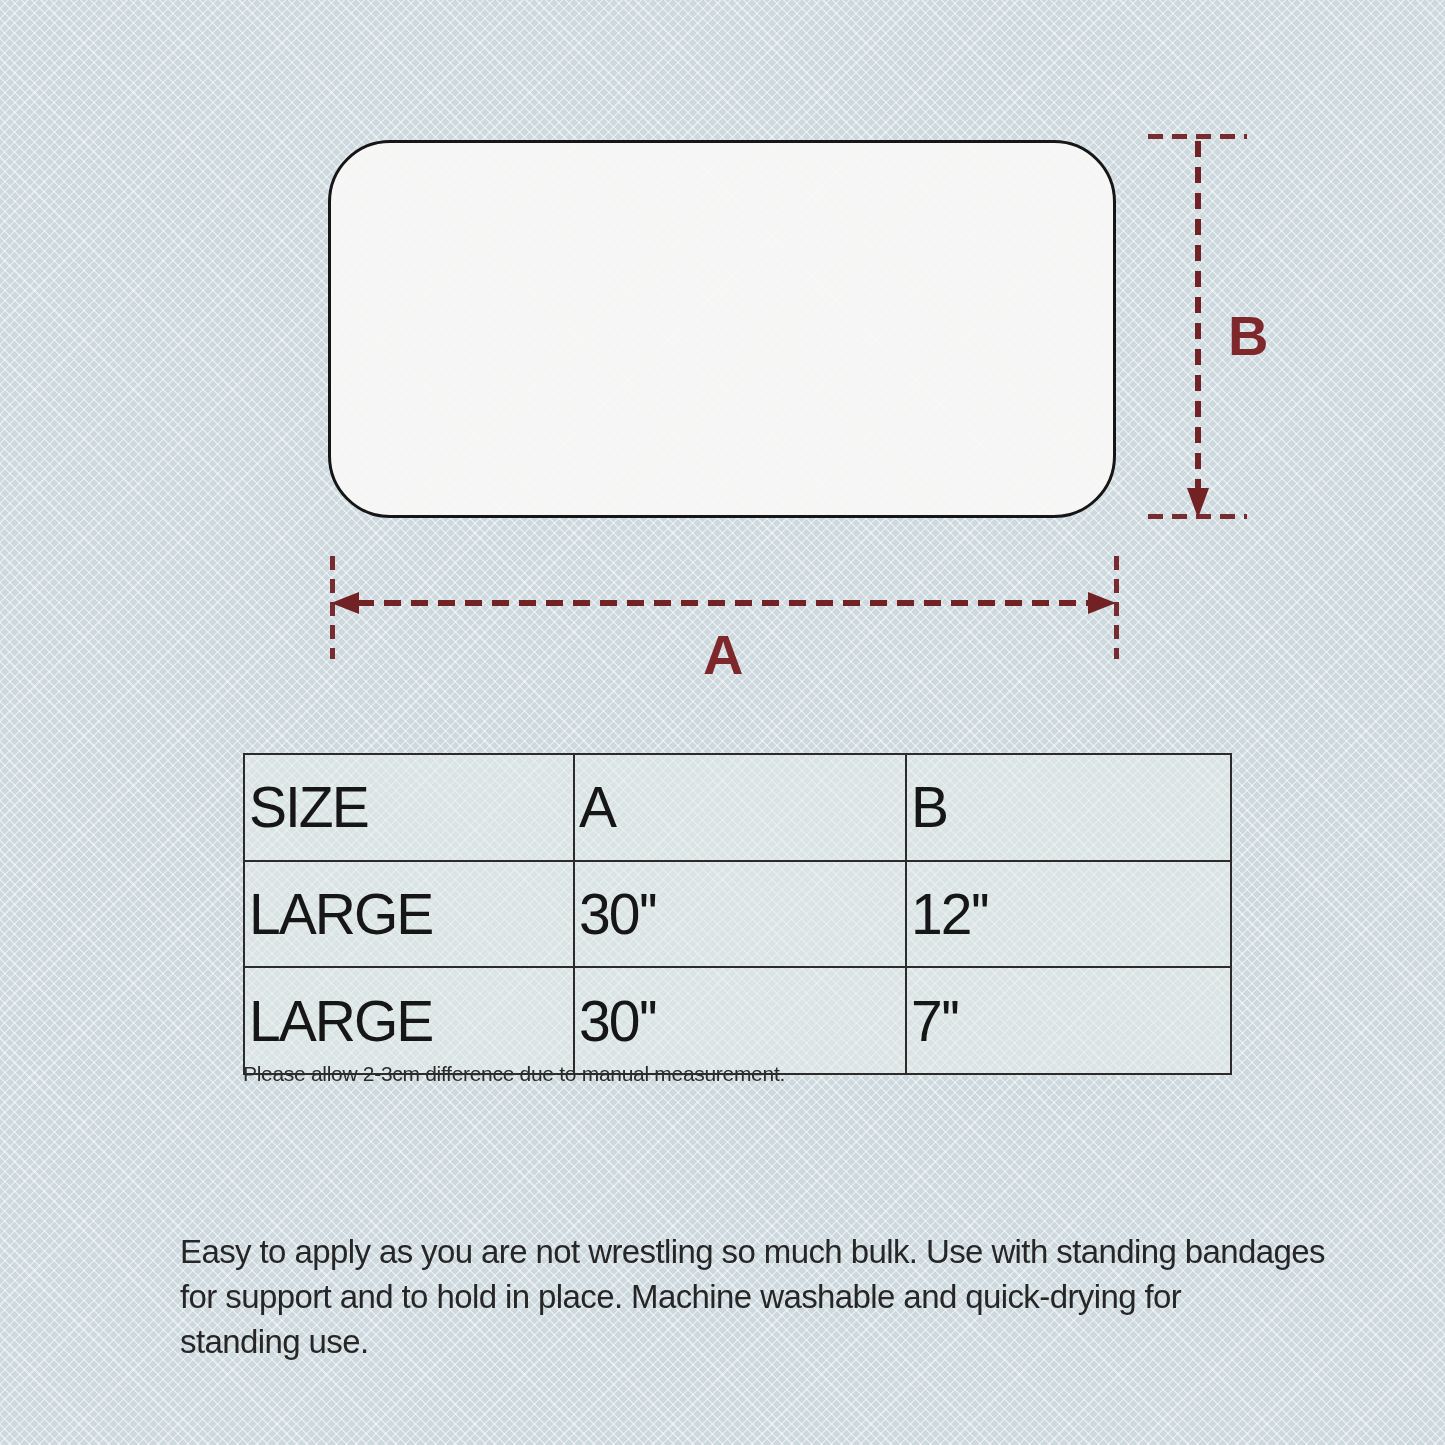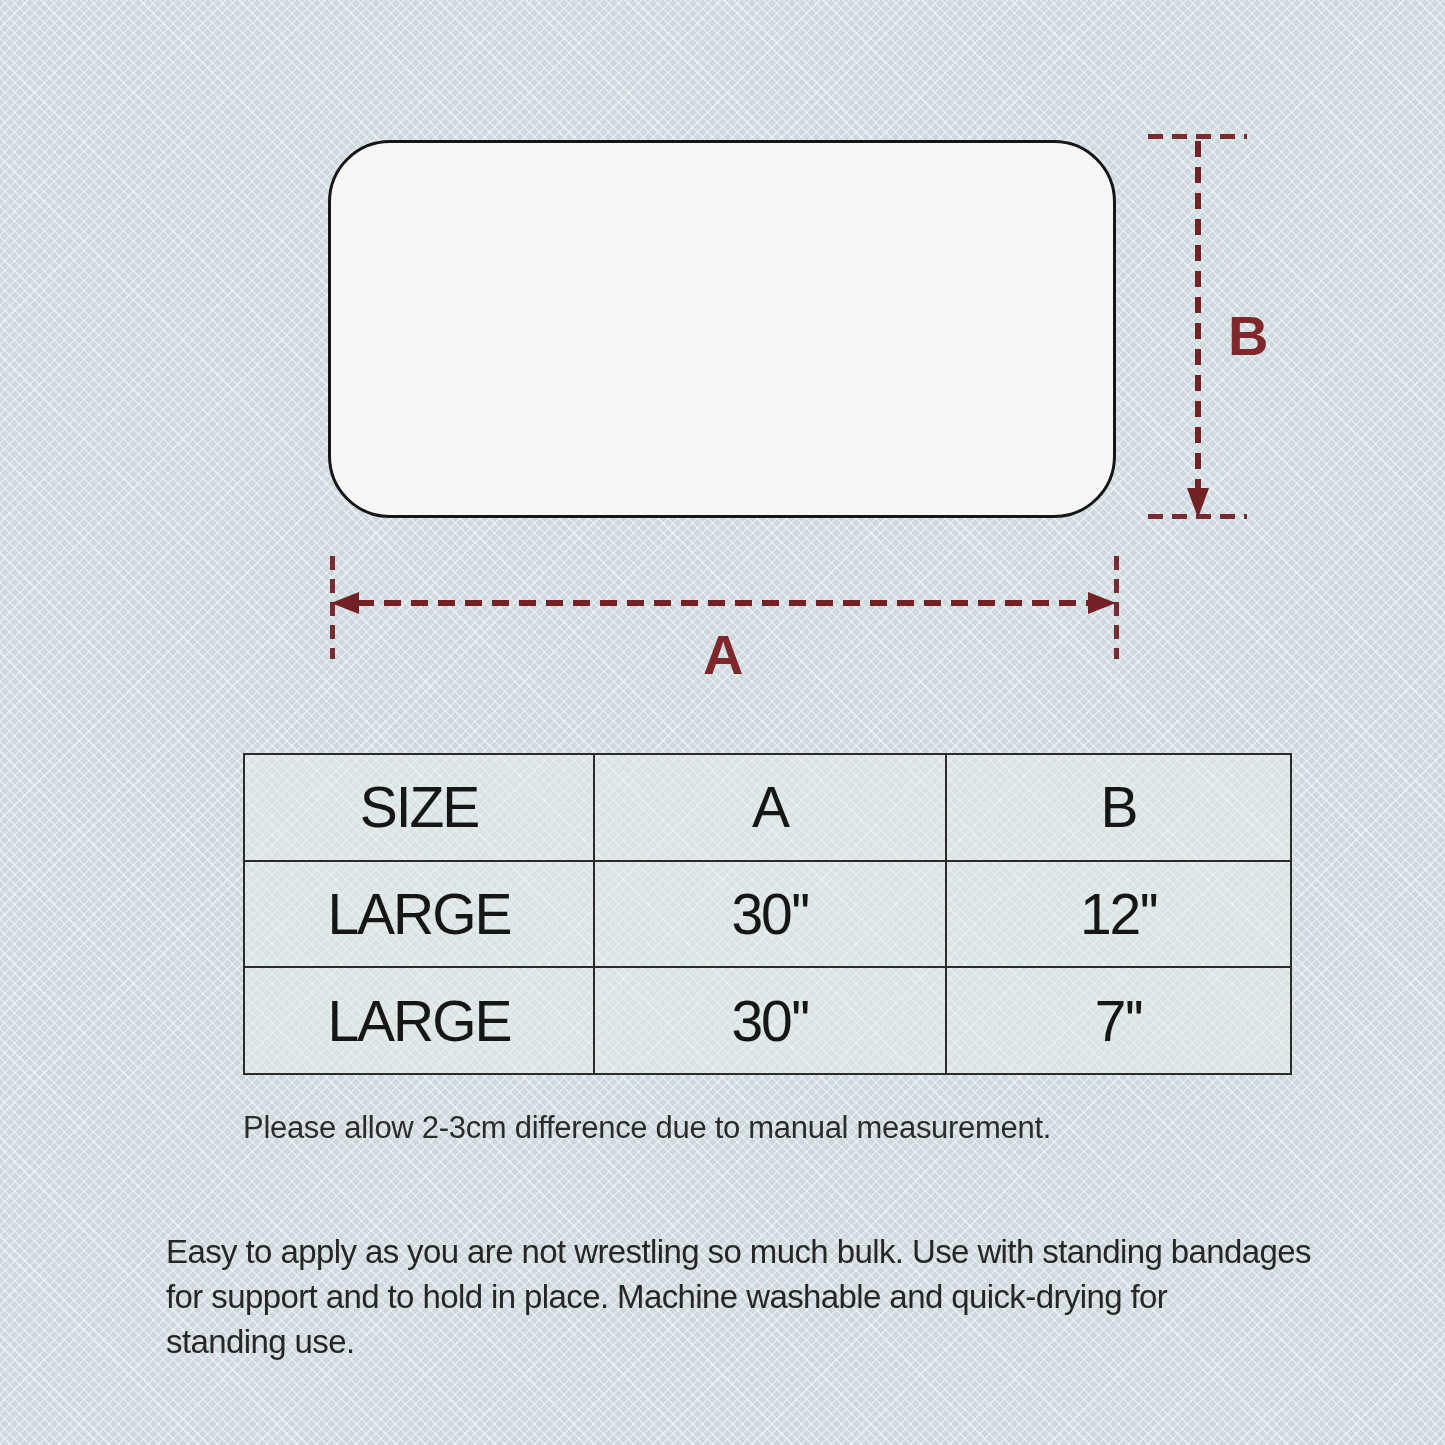--- a/index.html
+++ b/index.html
@@ -58,47 +58,48 @@
   table.size-table {
     position: absolute;
     left: 243px; top: 753px;
     width: 957px; height: 322px;
     border-collapse: collapse;
     table-layout: fixed;
   }
   table.size-table td {
     border: 2.5px solid #2b2b2b;
     background: rgba(230,236,233,0.55);
-    text-align: center;
+    text-align: left;
     vertical-align: middle;
     font-size: 57px;
     color: #161616;
     letter-spacing: -2px;
-    padding: 14px;
+    padding: 4px;
   }
   .col-size { width: 320px; }
   .col-a    { width: 322px; }
   .col-b    { width: 315px; }
 
   
   .note {
     position: absolute;
-    left: 243px; top: 1110px;
-    font-size: 31px;
+    left: 243px; top: 1062px;
+    font-size: 21px;
     color: #2b2b2b;
     letter-spacing: -0.3px;
     white-space: nowrap;
   }
   .description {
     position: absolute;
     left: 166px; top: 1229px;
     font-size: 33px;
     line-height: 45px;
     color: #262626;
     letter-spacing: -0.6px;
+    padding-left: 14px;
   }
   .description div { white-space: nowrap; }
 </style>
 </head>
 <body>
 
 <div class="canvas" style="--dim:#722225; --dim-label:#7e282b;">
 
   <div class="product-shape"></div>
 

